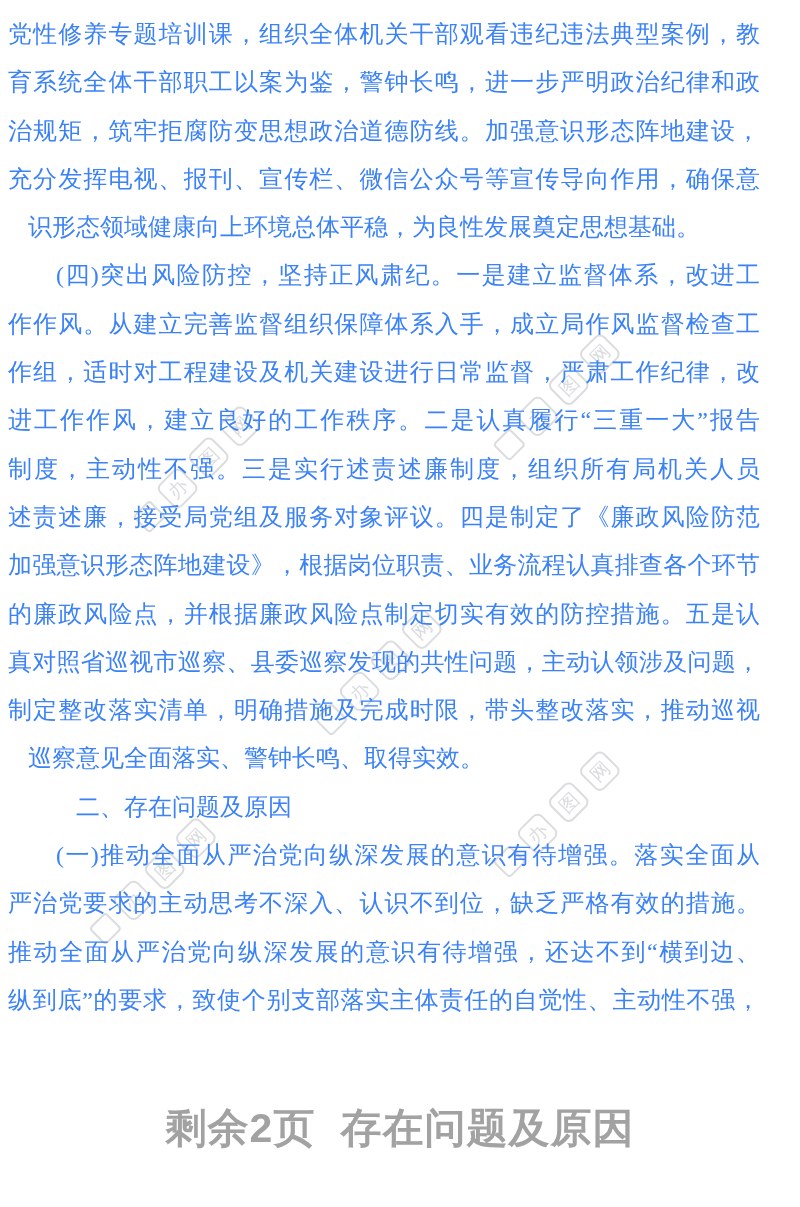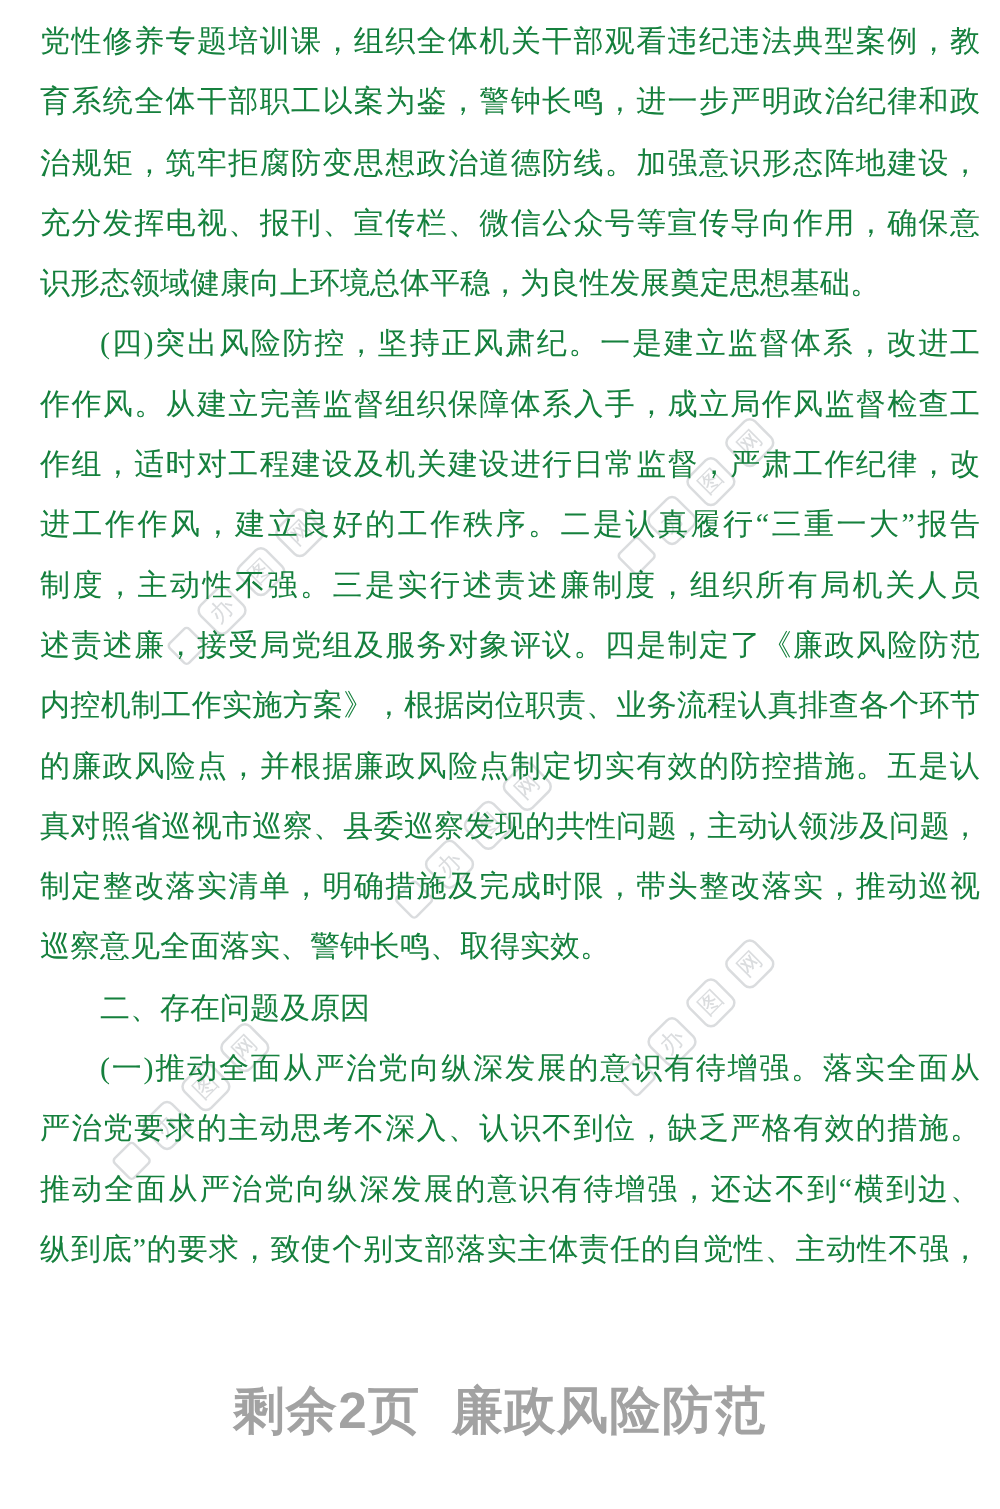--- a/index.html
+++ b/index.html
@@ -32,33 +32,33 @@
     border-radius:4px;
     transform:rotate(0deg);
   }
   .wm:nth-of-type(1){left:196px;top:470px;}
   .wm:nth-of-type(2){left:556px;top:398px;}
   .wm:nth-of-type(3){left:378px;top:673px;}
   .wm:nth-of-type(4){left:152px;top:882px;}
   .wm:nth-of-type(5){left:556px;top:815px;}
   
   .doc-body{
-    position:absolute;left:32px;top:10px;width:752px;
-    color:#15803d;
+    position:absolute;left:8px;top:10px;width:752px;
+    color:#3b82f6;
   }
   .line{
     height:48.3px;line-height:48.3px;
     font-size:24px;
     text-align:justify;
     text-align-last:justify;
     text-justify:inter-character;
     white-space:nowrap;
     overflow:visible;
   }
-  .line.no-just{text-align:left;text-align-last:left;}
+  .line.no-just{text-align:left;text-align-last:left;margin-left:20px;}
   .line.indent{padding-left:48px;}
   
   .footer-banner{
     position:absolute;left:0;top:1100px;width:800px;height:56px;
     display:flex;align-items:center;justify-content:center;gap:25px;
     color:#a2a2a2;
     font-family:"Liberation Sans","DejaVu Sans",sans-serif;
     font-weight:bold;
     font-size:41px;
     letter-spacing:1px;
@@ -107,30 +107,30 @@
       <div class="line">育系统全体干部职工以案为鉴，警钟长鸣，进一步严明政治纪律和政</div>
       <div class="line">治规矩，筑牢拒腐防变思想政治道德防线。加强意识形态阵地建设，</div>
       <div class="line">充分发挥电视、报刊、宣传栏、微信公众号等宣传导向作用，确保意</div>
       <div class="line no-just">识形态领域健康向上环境总体平稳，为良性发展奠定思想基础。</div>
       <div class="line indent">(四)突出风险防控，坚持正风肃纪。一是建立监督体系，改进工</div>
       <div class="line">作作风。从建立完善监督组织保障体系入手，成立局作风监督检查工</div>
       <div class="line">作组，适时对工程建设及机关建设进行日常监督，严肃工作纪律，改</div>
       <div class="line">进工作作风，建立良好的工作秩序。二是认真履行“三重一大”报告</div>
       <div class="line">制度，主动性不强。三是实行述责述廉制度，组织所有局机关人员</div>
       <div class="line">述责述廉，接受局党组及服务对象评议。四是制定了《廉政风险防范</div>
-      <div class="line">内控机制工作实施方案》，根据岗位职责、业务流程认真排查各个环节</div>
+      <div class="line">加强意识形态阵地建设》，根据岗位职责、业务流程认真排查各个环节</div>
       <div class="line">的廉政风险点，并根据廉政风险点制定切实有效的防控措施。五是认</div>
       <div class="line">真对照省巡视市巡察、县委巡察发现的共性问题，主动认领涉及问题，</div>
       <div class="line">制定整改落实清单，明确措施及完成时限，带头整改落实，推动巡视</div>
       <div class="line no-just">巡察意见全面落实、警钟长鸣、取得实效。</div>
       <div class="line indent no-just">二、存在问题及原因</div>
       <div class="line indent">(一)推动全面从严治党向纵深发展的意识有待增强。落实全面从</div>
       <div class="line">严治党要求的主动思考不深入、认识不到位，缺乏严格有效的措施。</div>
       <div class="line">推动全面从严治党向纵深发展的意识有待增强，还达不到“横到边、</div>
       <div class="line">纵到底”的要求，致使个别支部落实主体责任的自觉性、主动性不强，</div>
     </div>
 
   <div class="footer-banner">
     <span>剩余2页</span>
-    <span>廉政风险防范</span>
+    <span>存在问题及原因</span>
   </div>
 
 </div>
 
 </body></html>

